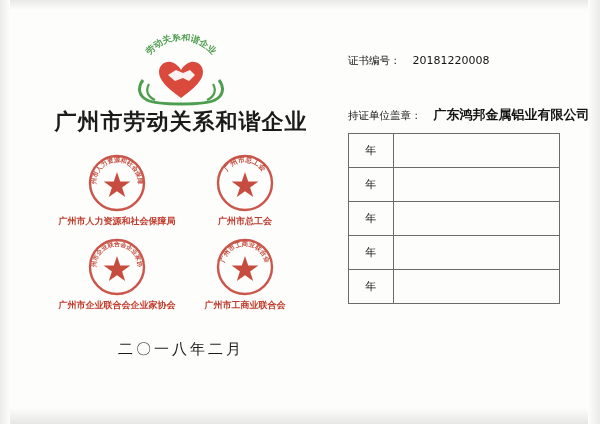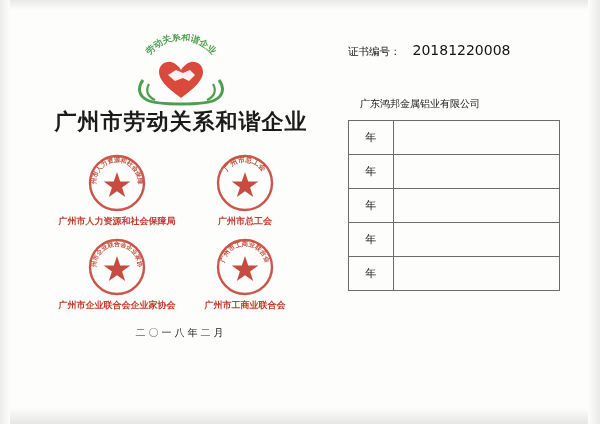--- a/index.html
+++ b/index.html
@@ -104,54 +104,55 @@
   .seal-caption {
     margin-top: 1px;
     font-family: "DejaVu Sans", "Liberation Sans", sans-serif;
     font-size: 9px;
     font-weight: bold;
     color: #c0392b;
     white-space: nowrap;
     letter-spacing: 0px;
   }
   .date-line {
-    margin-top: 14px;
-    font-family: "DejaVu Sans", "Liberation Sans", sans-serif;
-    font-size: 10px;
+    margin-top: 28px;
+    font-family: "DejaVu Sans", "Liberation Sans", sans-serif;
+    font-size: 15px;
     color: #1b1b1b;
     letter-spacing: 3px;
   }
 
   
   .right-panel {
     position: absolute;
     left: 348px;
     top: 42px;
     width: 220px;
   }
   .field-row {
     display: flex;
     align-items: baseline;
     margin-bottom: 0px;
+    margin-top: 12px;
   }
   .field-label {
     font-family: "DejaVu Sans", "Liberation Sans", sans-serif;
     font-size: 10.5px;
     color: #141414;
     white-space: nowrap;
   }
   .field-value {
     font-family: "DejaVu Sans", "Liberation Sans", sans-serif;
-    font-size: 14px;
+    font-size: 11px;
     color: #141414;
     margin-left: 12px;
     white-space: nowrap;
   }
   .field-row.unit { margin-top: 38px; }
-  .field-row.unit .field-value { font-size: 10px; }
+  .field-row.unit .field-value { font-size: 13px; font-weight: bold; }
 
   .verify-note {
     margin-top: 42px;
     font-family: "DejaVu Sans", "Liberation Sans", sans-serif;
     font-size: 10.5px;
     color: #141414;
     letter-spacing: 0.5px;
   }
 
   .year-table {
@@ -283,20 +284,21 @@
   </div>
 
   <div class="right-panel">
 
     <div class="field-row">
       <span class="field-label">证书编号：</span>
       <span class="field-value">20181220008</span>
     </div>
 
     <div class="field-row unit">
+      <span class="field-label">持证单位盖章：</span>
       <span class="field-value">广东鸿邦金属铝业有限公司</span>
     </div>
 
 
     <table class="year-table">
       <tbody>
         <tr>
           <td class="year-cell">年</td>
           <td class="blank-cell"></td>
         </tr>

